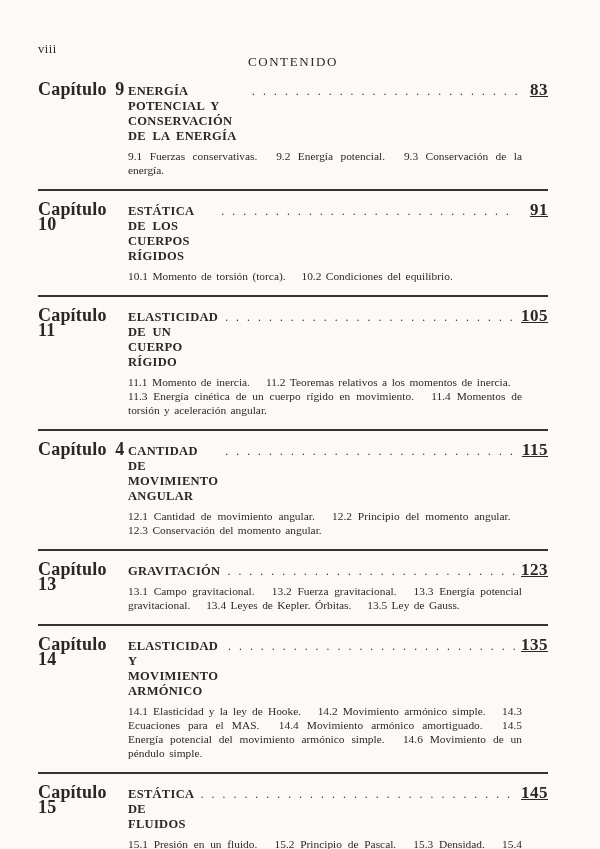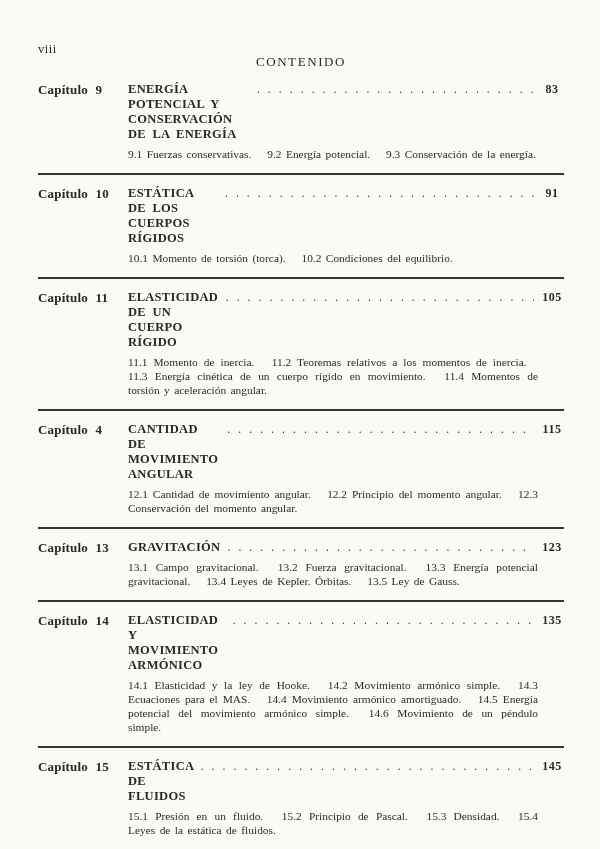--- a/index.html
+++ b/index.html
@@ -7,21 +7,21 @@
     padding: 0;
     background: #e9e8e4;
   }
   .page {
     position: relative;
     width: 600px;
     height: 849px;
     margin: 0 auto;
     background: #fbfaf6;
     box-sizing: border-box;
-    padding: 42px 36px 0 38px;
+    padding: 42px 52px 0 38px;
     overflow: hidden;
     font-family: "Liberation Serif", "DejaVu Serif", serif;
     color: #2a2822;
   }
   .page-header {
     position: relative;
     height: 15px;
     margin-bottom: 14px;
     font-size: 12.5px;
     line-height: 15px;
@@ -44,21 +44,21 @@
   .toc-row {
     display: flex;
     align-items: flex-start;
     padding: 11px 0 12px 0;
     border-bottom: 2px solid #35332d;
   }
   .chap-label {
     flex: none;
     width: 90px;
     font-weight: bold;
-    font-size: 13px;
+    font-size: 18px;
     line-height: 15px;
     word-spacing: 4px;
     letter-spacing: 0.2px;
   }
   .chap-body {
     flex: 1;
     min-width: 0;
   }
   .title-line {
     display: flex;
@@ -78,24 +78,25 @@
     min-width: 8px;
     margin: 0 6px 0 7px;
     font-weight: normal;
     font-size: 11.5px;
     letter-spacing: 2.6px;
     color: #35332d;
   }
   .page-num {
     flex: none;
     min-width: 24px;
-    text-align: center;
+    text-align: right;
     font-weight: bold;
-    font-size: 12px;
+    font-size: 17px;
     letter-spacing: 0.5px;
+    text-decoration: underline;
   }
   .sections {
     margin-top: 5px;
     margin-right: 26px;
     font-size: 11.4px;
     line-height: 14px;
     text-align: justify;
     word-spacing: 1.6px;
     color: #2c2a24;
   }

